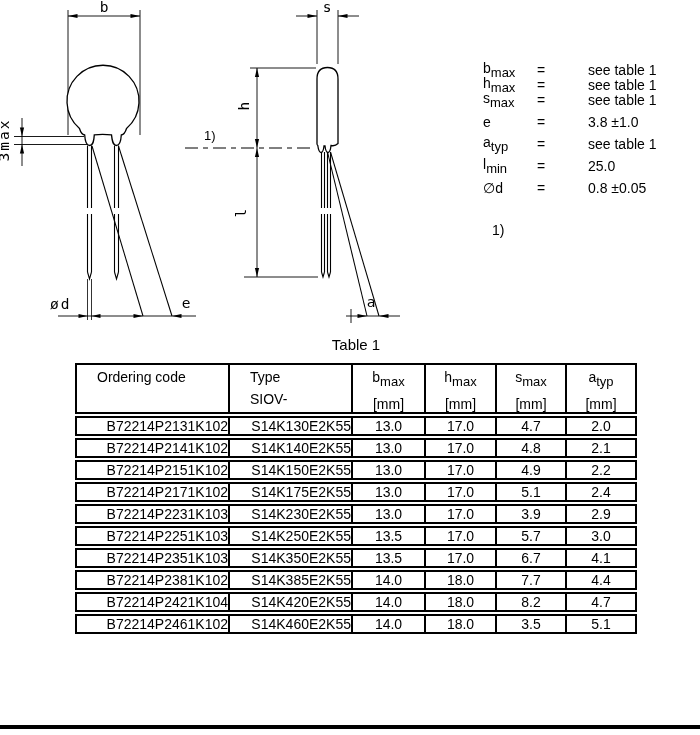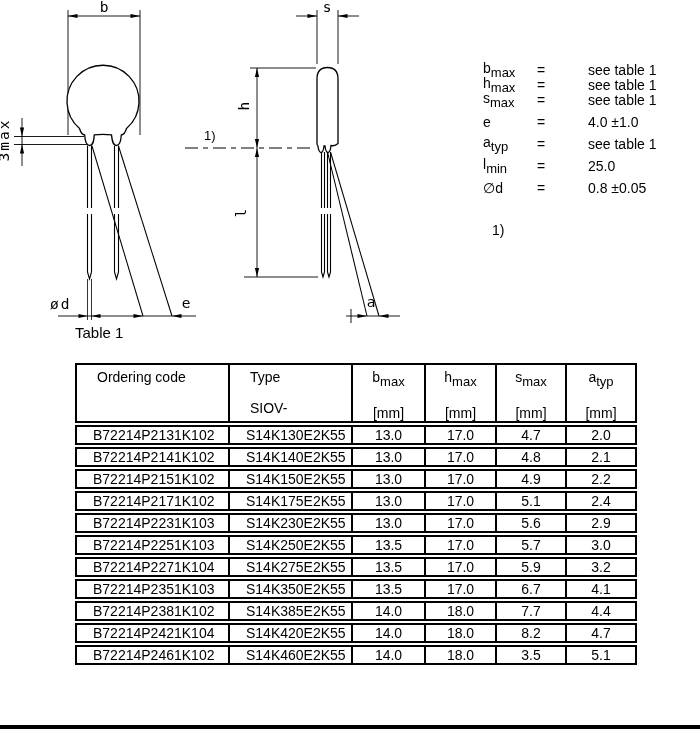--- a/index.html
+++ b/index.html
@@ -18,32 +18,32 @@
   .spec-row:nth-child(-n+3){height:15px}
   .spec-row:nth-child(4){margin-top:4px}
   .spec-row .sym{width:54px}
   .spec-row .eq{width:51px}
   sub{font-size:13px}
 
   .note{position:absolute;left:492px;top:221px;font-size:14px;line-height:18px;display:flex}
   .note-ref{width:25px;flex:none}
 
   
-  .caption{position:absolute;left:75px;top:324px;width:562px;text-align:left;font-size:15px}
+  .caption{position:absolute;left:75px;top:336px;width:562px;text-align:center;font-size:15px}
   table.dims{position:absolute;left:75px;top:361px;width:562px;border-collapse:separate;
              border-spacing:0 2px;table-layout:fixed;font-size:14px}
   table.dims th,table.dims td{border:solid #000;border-width:2px 2px 2px 0;
              box-sizing:border-box;padding:0;font-weight:normal;overflow:hidden;white-space:nowrap}
   table.dims th:first-child,table.dims td:first-child{border-left-width:2px}
   table.dims th{height:48px;vertical-align:top;text-align:center}
   table.dims .h1{margin-top:4px;line-height:16px}
-  table.dims .h2{margin-top:15px;line-height:16px}
+  table.dims .h2{margin-top:6px;line-height:16px}
   table.dims th.left .h1,table.dims th.left .h2{text-align:left;padding-left:20px}
   table.dims td{height:20px;text-align:center;vertical-align:middle;line-height:16px}
-  table.dims td.left{text-align:left;padding-left:16px}
+  table.dims td.left{text-align:right;padding-left:16px}
 
   .footer-rule{position:absolute;left:0;top:725px;width:700px;height:4px;background:#000}
 </style>
 </head>
 <body>
 
 <div class="page">
 
   <svg class="drawing" width="700" height="340" viewBox="0 0 700 340" stroke="#000" fill="none" stroke-width="1">
 
@@ -179,21 +179,21 @@
         <span class="val">see table 1</span>
       </div>
       <div class="spec-row">
         <span class="sym">s<sub>max</sub></span>
         <span class="eq">=</span>
         <span class="val">see table 1</span>
       </div>
       <div class="spec-row">
         <span class="sym">e</span>
         <span class="eq">=</span>
-        <span class="val">4.0 ±1.0</span>
+        <span class="val">3.8 ±1.0</span>
       </div>
       <div class="spec-row">
         <span class="sym">a<sub>typ</sub></span>
         <span class="eq">=</span>
         <span class="val">see table 1</span>
       </div>
       <div class="spec-row">
         <span class="sym">l<sub>min</sub></span>
         <span class="eq">=</span>
         <span class="val">25.0</span>
@@ -279,38 +279,30 @@
           <td>13.0</td>
           <td>17.0</td>
           <td>5.1</td>
           <td>2.4</td>
         </tr>
         <tr>
           <td class="left">B72214P2231K103</td>
           <td class="left">S14K230E2K55</td>
           <td>13.0</td>
           <td>17.0</td>
-          <td>5.6</td>
+          <td>3.9</td>
           <td>2.9</td>
         </tr>
         <tr>
           <td class="left">B72214P2251K103</td>
           <td class="left">S14K250E2K55</td>
           <td>13.5</td>
           <td>17.0</td>
           <td>5.7</td>
           <td>3.0</td>
-        </tr>
-        <tr>
-          <td class="left">B72214P2271K104</td>
-          <td class="left">S14K275E2K55</td>
-          <td>13.5</td>
-          <td>17.0</td>
-          <td>5.9</td>
-          <td>3.2</td>
         </tr>
         <tr>
           <td class="left">B72214P2351K103</td>
           <td class="left">S14K350E2K55</td>
           <td>13.5</td>
           <td>17.0</td>
           <td>6.7</td>
           <td>4.1</td>
         </tr>
         <tr>

